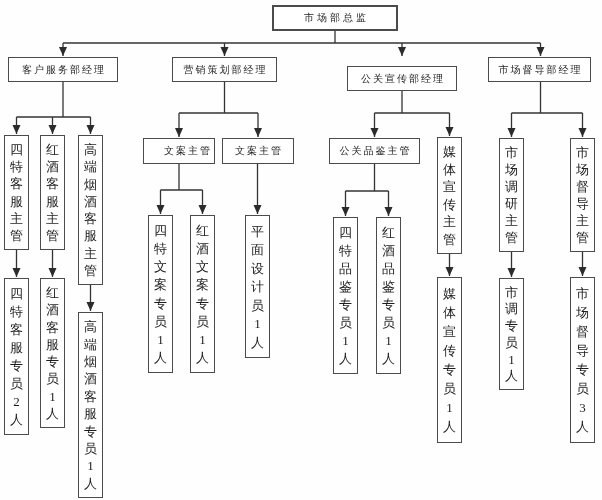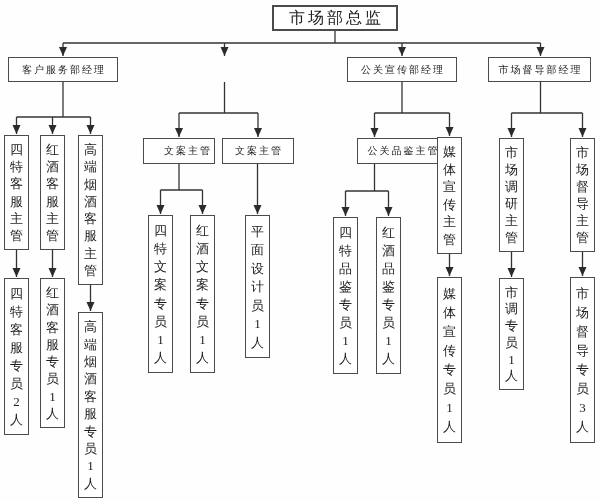--- a/index.html
+++ b/index.html
@@ -34,21 +34,21 @@
     justify-content: center;
   }
   .hnode {
     font-size: 10px;
     letter-spacing: 2px;
     text-indent: 2px;
     white-space: nowrap;
   }
   .root {
     border-width: 2px;
-    font-size: 16px;
+    font-size: 10px;
     letter-spacing: 3px;
     text-indent: 3px;
   }
   .vnode {
     flex-direction: column;
     justify-content: space-evenly;
     font-size: 13px;
     padding: 3px 0;
   }
   .vnode span { display: block; line-height: 1; }
@@ -105,21 +105,22 @@
     <line x1="511.5" y1="113" x2="582.5" y2="113"></line>
     <line class="a" x1="511.5" y1="113" x2="511.5" y2="137"></line>
     <line class="a" x1="582.5" y1="113" x2="582.5" y2="137"></line>
     <line class="a" x1="511.5" y1="252" x2="511.5" y2="277"></line>
     <line class="a" x1="582.5" y1="252" x2="582.5" y2="276"></line>
   </svg>
 
   <div class="node hnode root" style="left:272px; top:5px; width:126px; height:26px;">市场部总监</div>
 
   <div class="node hnode" style="left:8px; top:57px; width:110px; height:25px;">客户服务部经理</div>
-  <div class="node hnode" style="left:347px; top:57px; width:110px; height:25px;">公关宣传部经理</div>
+  <div class="node hnode" style="left:172px; top:57px; width:105px; height:25px;">营销策划部经理</div>
+  <div class="node hnode" style="left:347px; top:66px; width:110px; height:25px;">公关宣传部经理</div>
   <div class="node hnode" style="left:488px; top:57px; width:103px; height:25px;">市场督导部经理</div>
 
   <div class="node vnode" style="left:4px; top:135px; width:25px; height:115px;">
       <span>四</span>
       <span>特</span>
       <span>客</span>
       <span>服</span>
       <span>主</span>
       <span>管</span>
     </div>
@@ -201,21 +202,21 @@
   <div class="node vnode" style="left:245px; top:215px; width:25px; height:143px;">
       <span>平</span>
       <span>面</span>
       <span>设</span>
       <span>计</span>
       <span>员</span>
       <span>1</span>
       <span>人</span>
     </div>
 
-  <div class="node hnode" style="left:329px; top:138px; width:91px; height:26px;margin-left:28px;">公关品鉴主管</div>
+  <div class="node hnode" style="left:329px; top:138px; width:91px; height:26px;">公关品鉴主管</div>
   <div class="node vnode" style="left:437px; top:137px; width:25px; height:117px;">
       <span>媒</span>
       <span>体</span>
       <span>宣</span>
       <span>传</span>
       <span>主</span>
       <span>管</span>
     </div>
 
   <div class="node vnode" style="left:333px; top:217px; width:25px; height:157px;">

